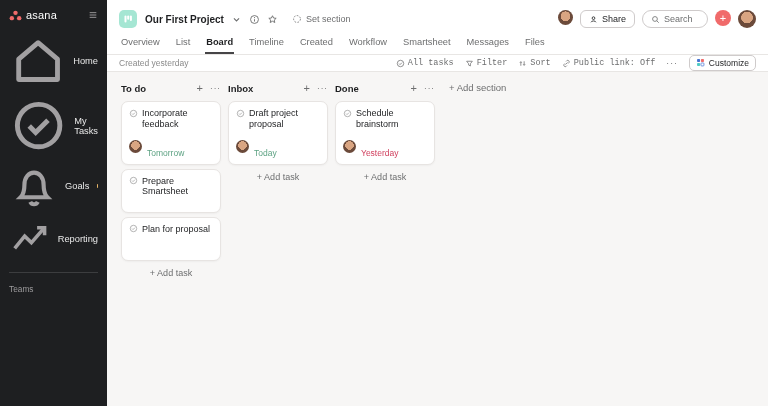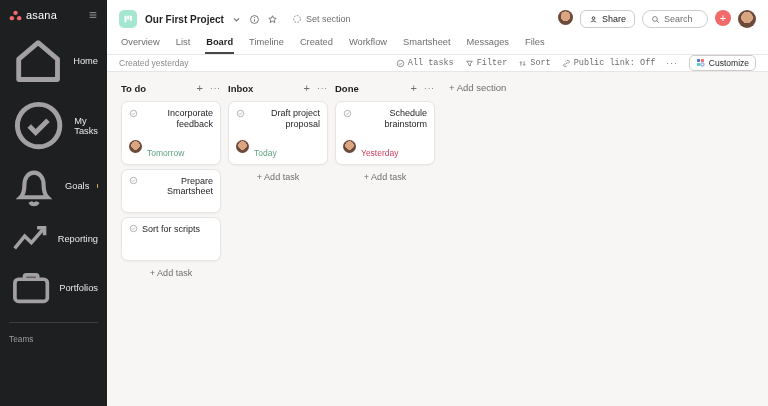--- a/index.html
+++ b/index.html
@@ -74,21 +74,21 @@
   .board { flex:1; background:#f7f6f5; padding:8px 14px; display:flex; align-items:flex-start; gap:7px; overflow:hidden; }
   .col { width:100px; flex-shrink:0; }
   .col-head { display:flex; align-items:center; height:16px; margin-bottom:5px; }
   .col-title { font-size:9.5px; font-weight:bold; color:#1e1f21; }
   .col-plus { margin-left:auto; color:#6d6e6f; font-size:11px; line-height:1; cursor:pointer; }
   .col-more { margin-left:7px; color:#6d6e6f; font-size:8px; letter-spacing:1px; cursor:pointer; }
   .cards { display:flex; flex-direction:column; gap:4px; }
   .card { background:#fff; border:1px solid #e7e4e2; border-radius:7px; padding:6px 7px;
           box-shadow:0 1px 2px rgba(0,0,0,.04); cursor:pointer; }
   .card.tall { min-height:44px; }
-  .card-title-row { display:flex; align-items:flex-start; gap:4px;text-align:right; }
+  .card-title-row { display:flex; align-items:flex-start; gap:4px; }
   .card-title-row .ic { width:9px; height:9px; color:#9c9c9c; flex-shrink:0; margin-top:.5px; }
   .card-title { font-size:9px; color:#1e1f21; line-height:1.2; }
   .card-meta { display:flex; align-items:center; gap:5px; margin-top:6px; }
   .av-card { width:13px; height:13px; }
   .due { font-size:8.5px;margin-top:12px; }
   .due-green { color:#5da283; }
   .due-red { color:#d1415f; }
   .add-task { text-align:center; font-size:9px; color:#6d6e6f; margin-top:7px; cursor:pointer; }
   .add-section { font-size:9.5px; color:#6d6e6f; margin-left:7px; padding-top:2px;
                  white-space:nowrap; cursor:pointer; }
@@ -145,29 +145,20 @@
           <span class="inbox-dot"></span>
         </div>
         <div class="sb-item">
           <span class="ic">
             <svg viewBox="0 0 12 12" fill="none" stroke="currentColor" stroke-width="1">
               <path d="M1.6 8.8 L4.4 5.4 L6.3 7.2 L9.8 3.2"></path>
               <path d="M7.9 3 H10 V5.1"></path>
             </svg>
           </span>
           <span class="sb-label">Reporting</span>
-        </div>
-        <div class="sb-item">
-          <span class="ic">
-            <svg viewBox="0 0 12 12" fill="none" stroke="currentColor" stroke-width="1">
-              <rect x="1.6" y="3.6" width="8.8" height="6" rx="1"></rect>
-              <path d="M4.2 3.6 V2.9 a.5 .5 0 0 1 .5 -.5 h2.6 a.5 .5 0 0 1 .5 .5 V3.6"></path>
-            </svg>
-          </span>
-          <span class="sb-label">Portfolios</span>
         </div>
       </nav>
     <div class="sb-div"></div>
     <div class="teams-label">Teams</div>
 
     <div class="sb-spacer"></div>
 
   </aside>
 
   <main>
@@ -330,21 +321,21 @@
               </div>
             </div>
             <div class="card tall">
               <div class="card-title-row">
                 <span class="ic">
                   <svg viewBox="0 0 12 12" fill="none" stroke="currentColor" stroke-width="1">
                     <circle cx="6" cy="6" r="4.3"></circle>
                     <path d="M4.1 6.1 L5.4 7.4 L7.9 4.9"></path>
                   </svg>
                 </span>
-                <span class="card-title">Sort for scripts</span>
+                <span class="card-title">Plan for proposal</span>
               </div>
             </div>
           </div>
           <div class="add-task">+ Add task</div>
         </div>
         <div class="col">
           <div class="col-head">
             <span class="col-title">Inbox</span>
             <span class="col-plus">+</span>
             <span class="col-more">···</span>

